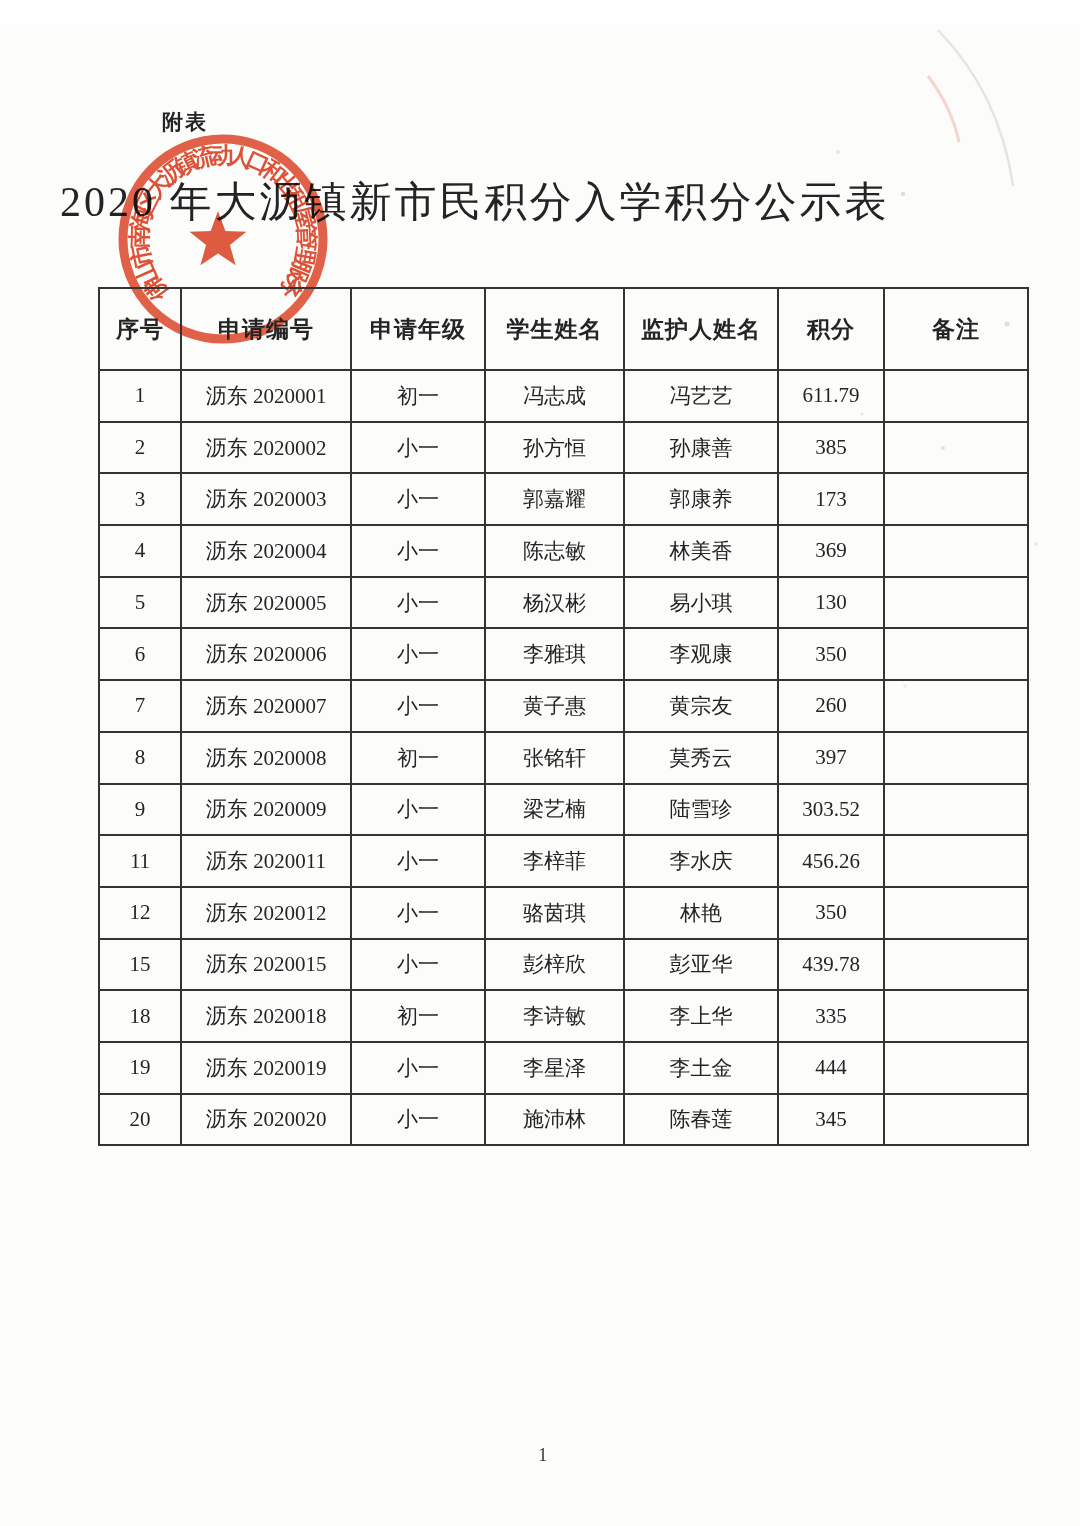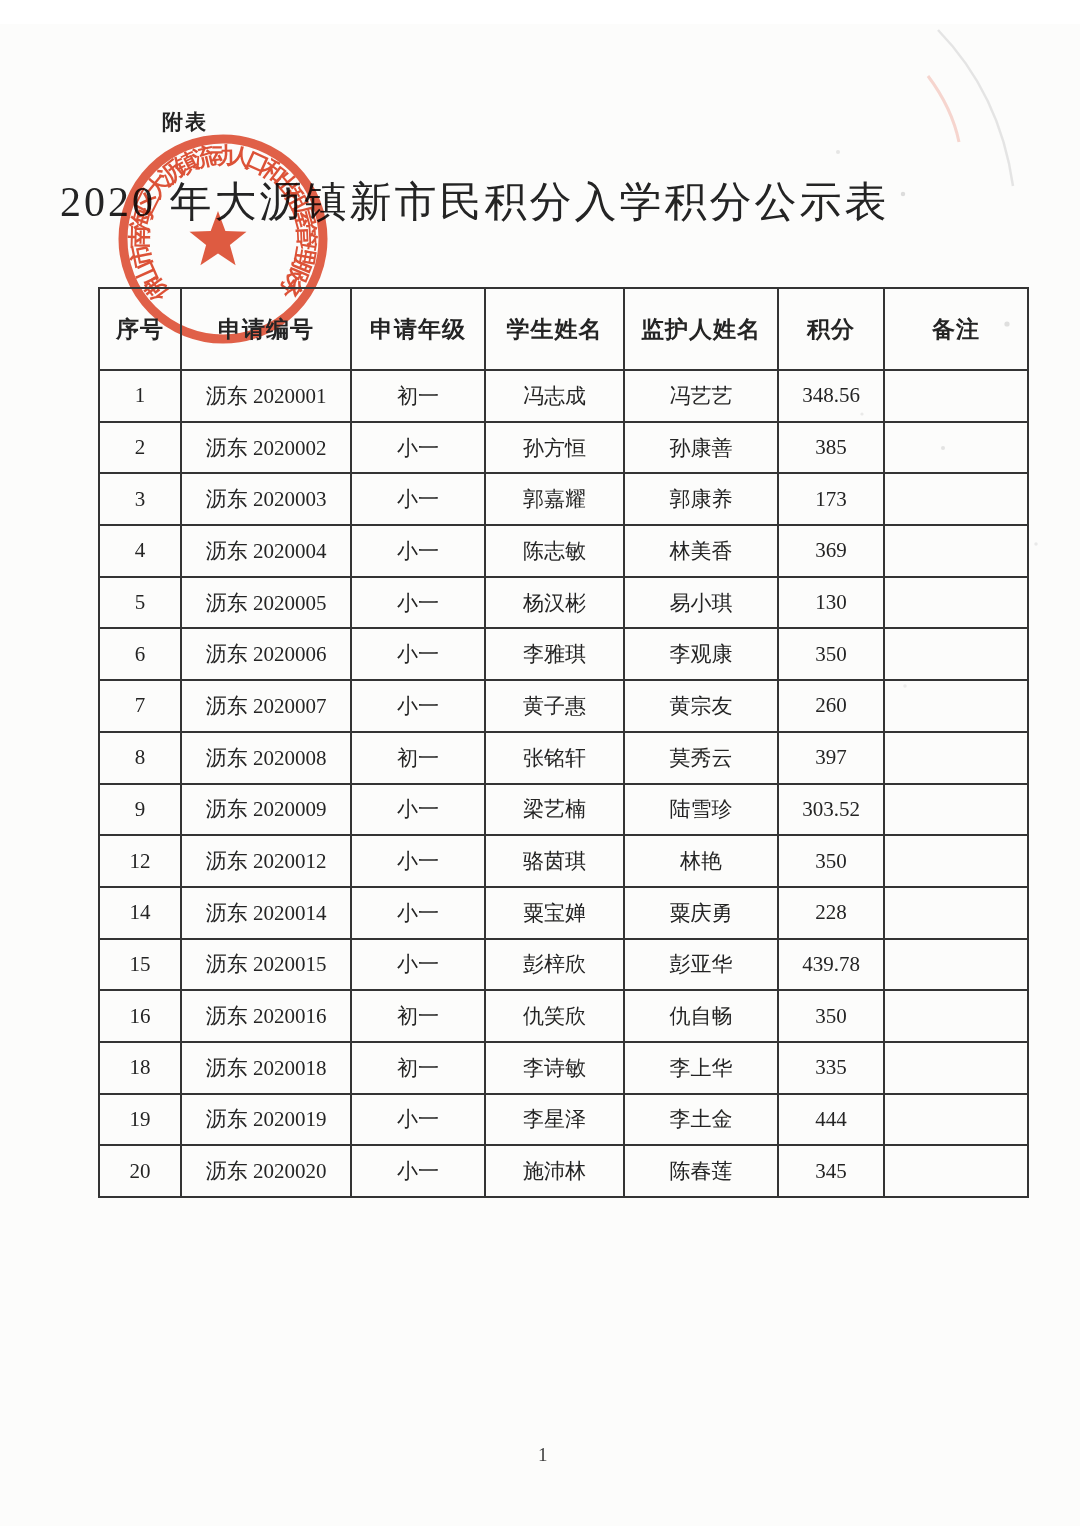--- a/index.html
+++ b/index.html
@@ -100,21 +100,21 @@
           <th>备注</th>
         </tr>
       </thead>
     <tbody>
         <tr>
           <td>1</td>
           <td>沥东 2020001</td>
           <td>初一</td>
           <td>冯志成</td>
           <td>冯艺艺</td>
-          <td>348.56</td>
+          <td>611.79</td>
           <td></td>
         </tr>
         <tr>
           <td>2</td>
           <td>沥东 2020002</td>
           <td>小一</td>
           <td>孙方恒</td>
           <td>孙康善</td>
           <td>385</td>
           <td></td>
@@ -176,53 +176,44 @@
         <tr>
           <td>9</td>
           <td>沥东 2020009</td>
           <td>小一</td>
           <td>梁艺楠</td>
           <td>陆雪珍</td>
           <td>303.52</td>
           <td></td>
         </tr>
         <tr>
+          <td>11</td>
+          <td>沥东 2020011</td>
+          <td>小一</td>
+          <td>李梓菲</td>
+          <td>李水庆</td>
+          <td>456.26</td>
+          <td></td>
+        </tr>
+        <tr>
           <td>12</td>
           <td>沥东 2020012</td>
           <td>小一</td>
           <td>骆茵琪</td>
           <td>林艳</td>
           <td>350</td>
           <td></td>
         </tr>
         <tr>
-          <td>14</td>
-          <td>沥东 2020014</td>
-          <td>小一</td>
-          <td>粟宝婵</td>
-          <td>粟庆勇</td>
-          <td>228</td>
-          <td></td>
-        </tr>
-        <tr>
           <td>15</td>
           <td>沥东 2020015</td>
           <td>小一</td>
           <td>彭梓欣</td>
           <td>彭亚华</td>
           <td>439.78</td>
-          <td></td>
-        </tr>
-        <tr>
-          <td>16</td>
-          <td>沥东 2020016</td>
-          <td>初一</td>
-          <td>仇笑欣</td>
-          <td>仇自畅</td>
-          <td>350</td>
           <td></td>
         </tr>
         <tr>
           <td>18</td>
           <td>沥东 2020018</td>
           <td>初一</td>
           <td>李诗敏</td>
           <td>李上华</td>
           <td>335</td>
           <td></td>

